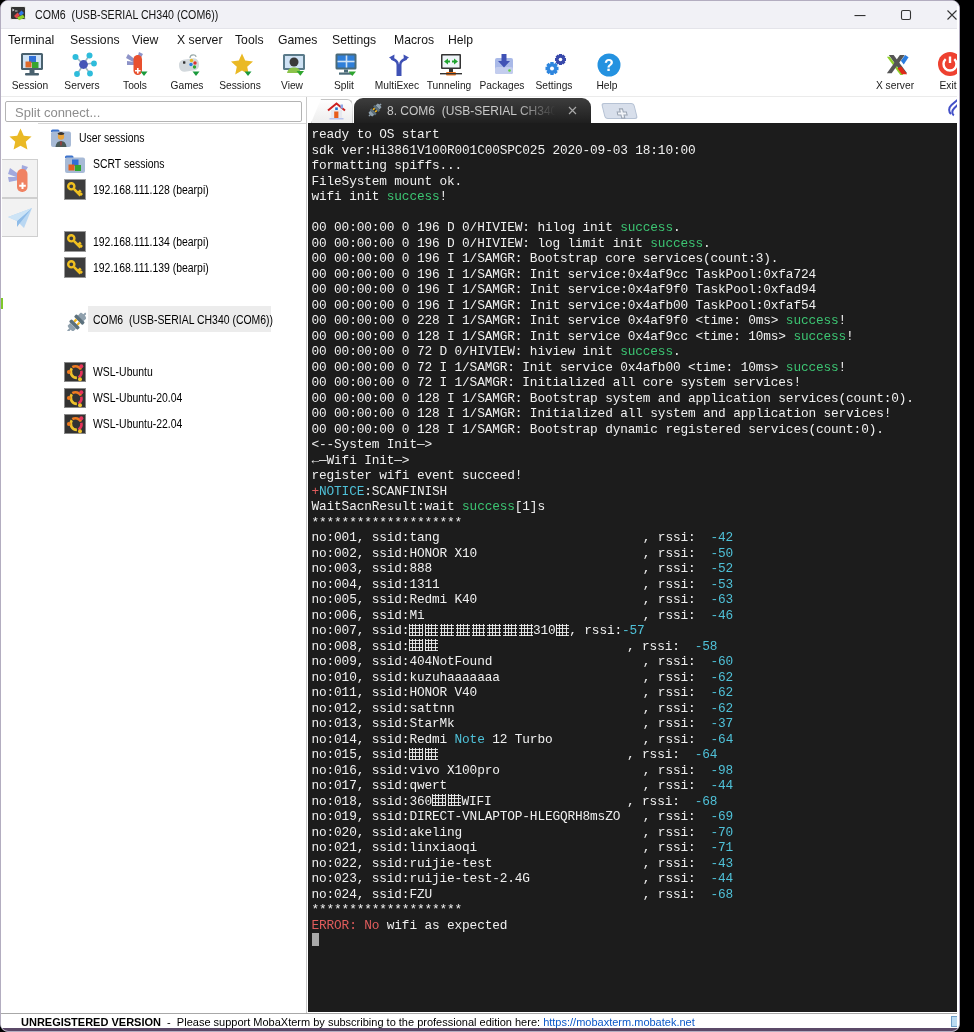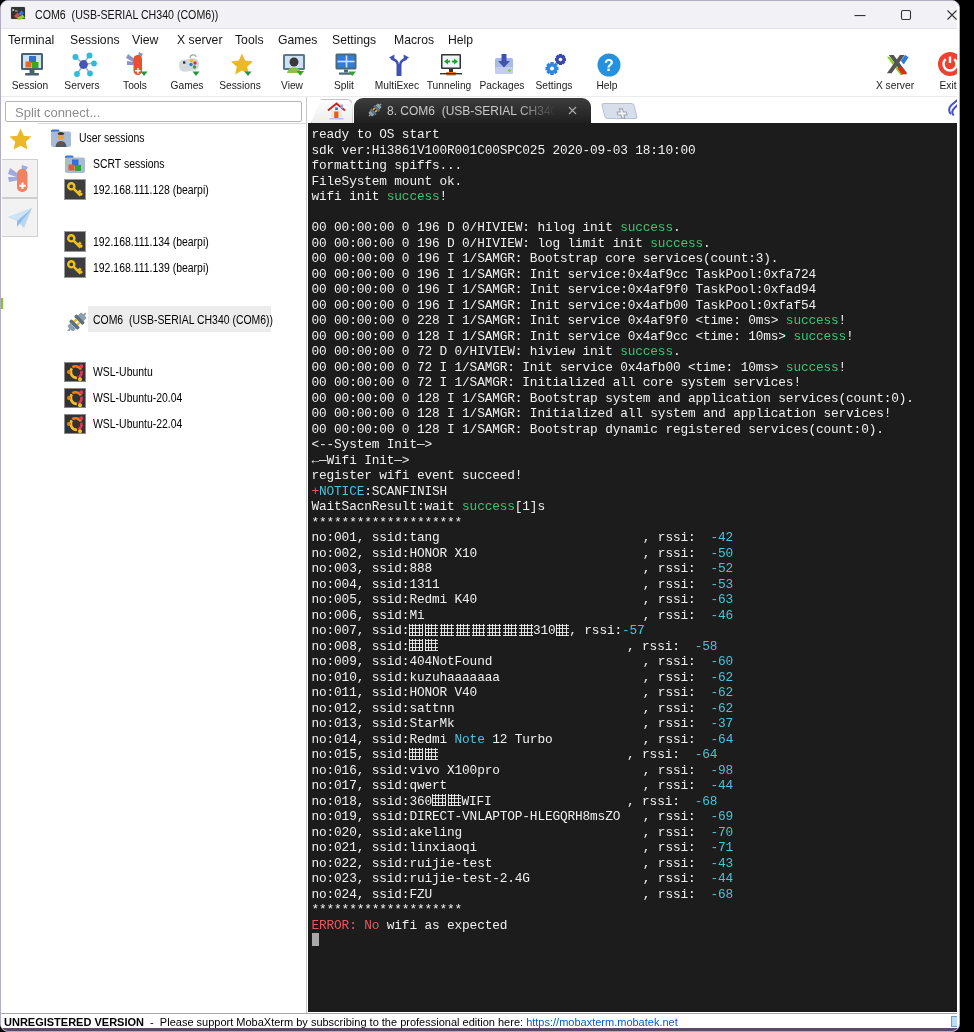--- a/index.html
+++ b/index.html
@@ -380,21 +380,21 @@
 no:020, ssid:akeling                        , rssi:  <i class="c">-70</i>
 no:021, ssid:linxiaoqi                      , rssi:  <i class="c">-71</i>
 no:022, ssid:ruijie-test                    , rssi:  <i class="c">-43</i>
 no:023, ssid:ruijie-test-2.4G               , rssi:  <i class="c">-44</i>
 no:024, ssid:FZU                            , rssi:  <i class="c">-68</i>
 ********************
 <i class="r">ERROR: No</i> wifi as expected
 <i class="cur"></i></pre>
     </div>
 <div id="status">
- <span style="position:absolute;left:3px;top:2px"><b>UNREGISTERED VERSION</b>&nbsp; -&nbsp; <span>Please support MobaXterm by subscribing to the professional edition here: <span style="color:#0a58c8">https://mobaxterm.mobatek.net</span></span></span>
+ <span style="position:absolute;left:20px;top:2px"><b>UNREGISTERED VERSION</b>&nbsp; -&nbsp; <span>Please support MobaXterm by subscribing to the professional edition here: <span style="color:#0a58c8">https://mobaxterm.mobatek.net</span></span></span>
  <div style="position:absolute;left:950px;top:2px;width:9px;height:11px;background:#badbf2;border:1px solid #6f9fc8"></div>
 </div>
 <div id="sbar-band"></div>
 <div style="position:absolute;right:0;top:5px;width:2px;height:1022px;background:#fff"></div>
 <div style="position:absolute;left:0;top:297px;width:2px;height:11px;background:#7ec82a"></div>
 </div>
 <svg width="0" height="0" style="position:absolute">
 <defs>
 <g id="keyic">
         <rect x="0.5" y="0.5" width="21" height="20" fill="#3d3d3d" stroke="#999"></rect>

